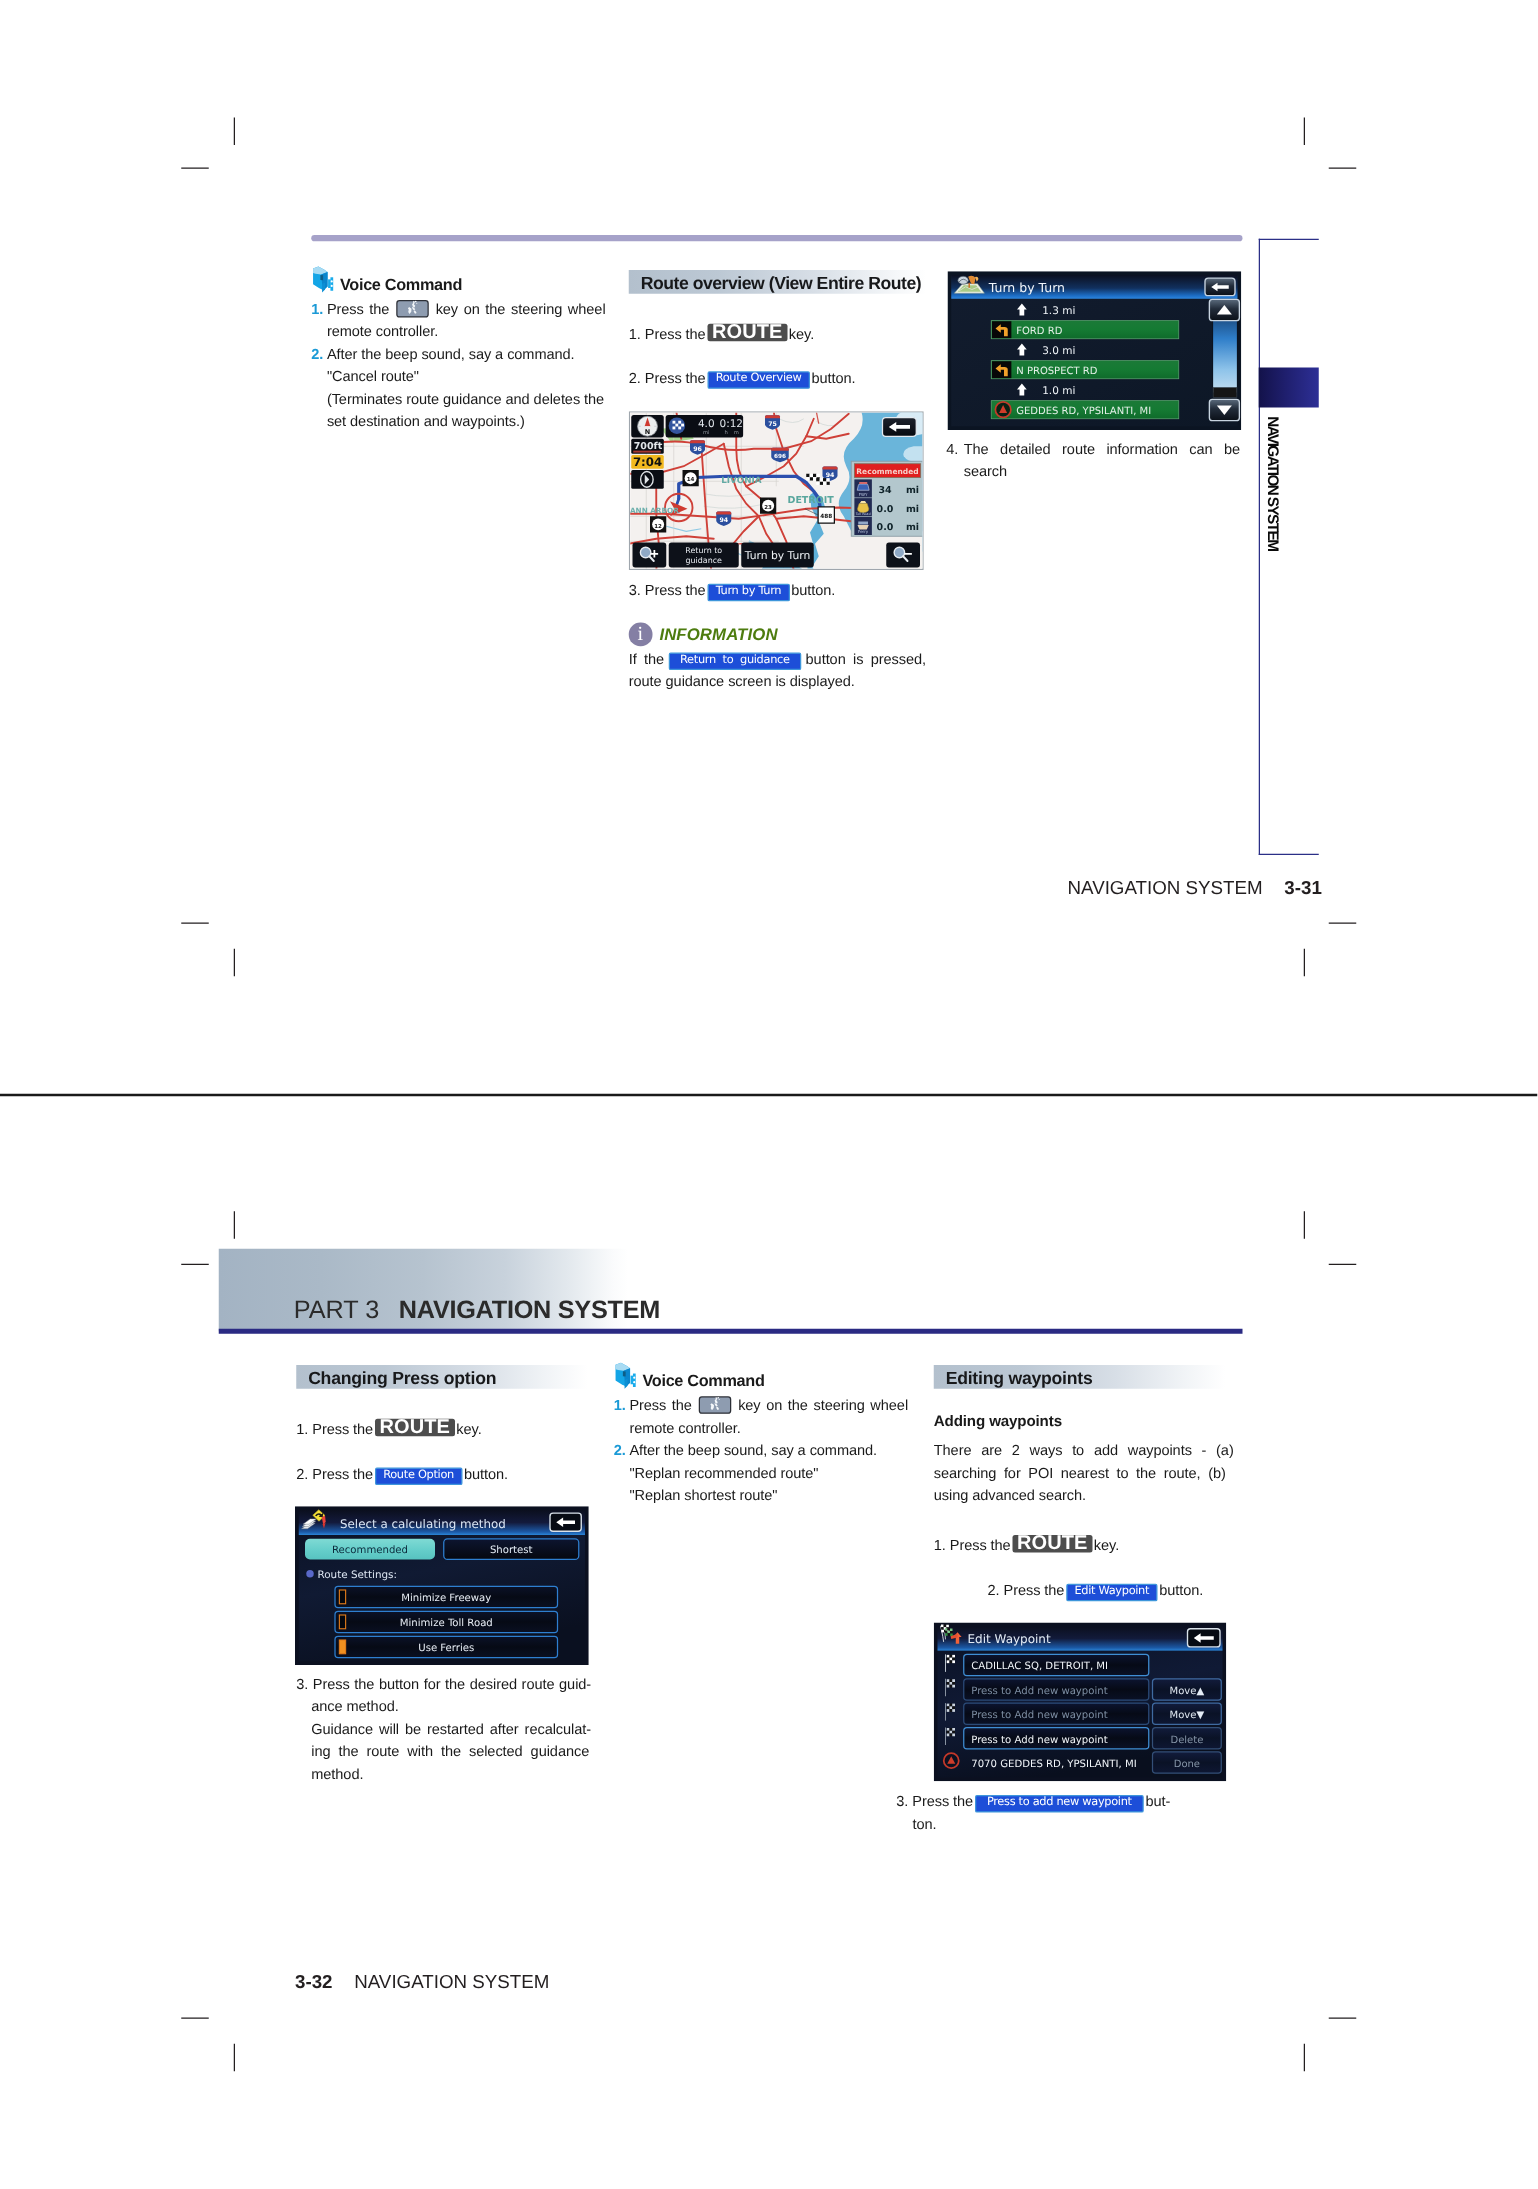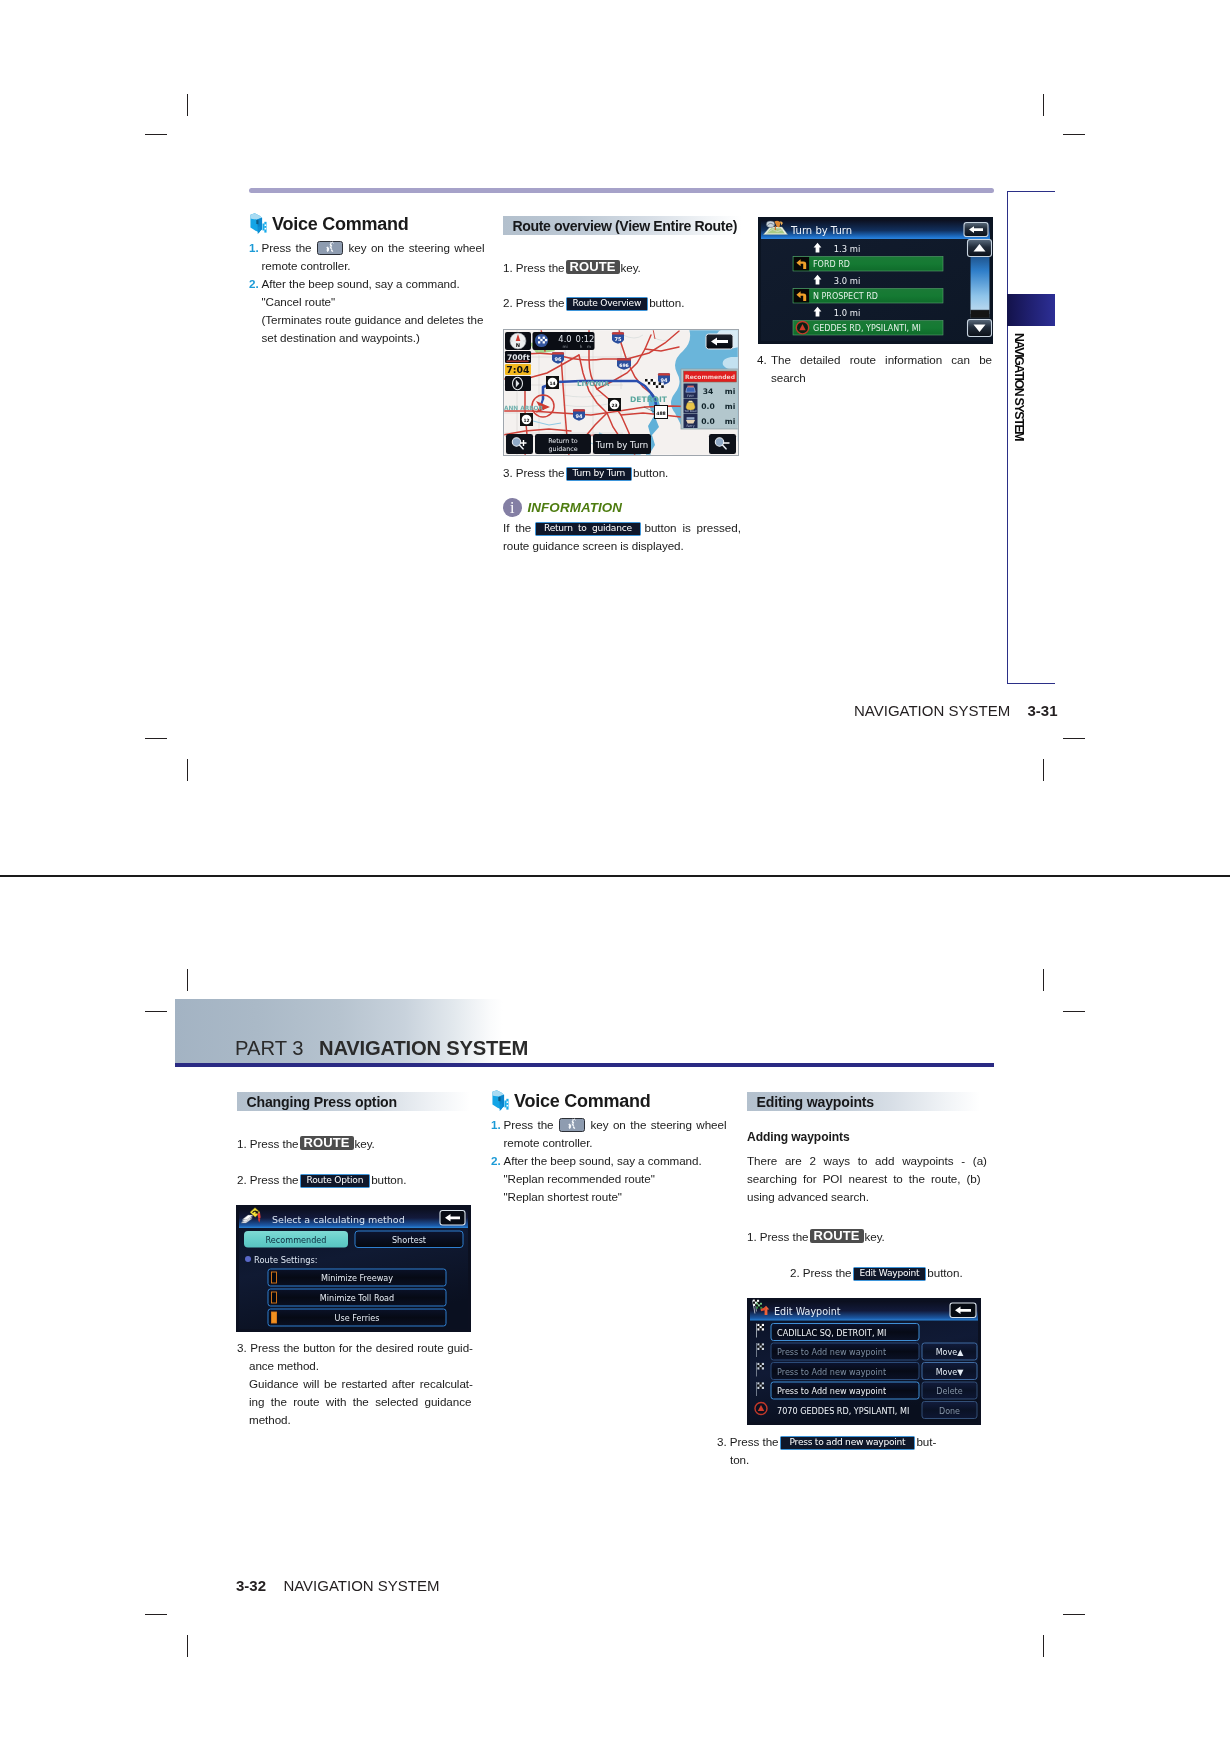--- a/index.html
+++ b/index.html
@@ -5,31 +5,31 @@
   html,body{margin:0;padding:0;background:#fff;}
   body{width:1230px;height:1751px;font-family:"Liberation Sans",sans-serif;overflow:hidden;position:relative;}
   .abs{position:absolute;}
   .cmark{position:absolute;background:#231f20;}
   .cmv{width:1.4px;height:22px;}
   .cmh{height:1.4px;width:22px;}
 
   
   .body-txt{font-size:11.65px;color:#1a1a1a;line-height:17.9px;letter-spacing:-0.05px;}
   .num{color:#1b9ad6;font-weight:600;}
-  .sec-head{font-size:18px;font-weight:bold;color:#1a1a1a;letter-spacing:-0.25px;margin-top:47px;}
+  .sec-head{font-size:13px;font-weight:bold;color:#1a1a1a;letter-spacing:-0.25px;margin-top:47px;}
 
   
   .hbar{height:19px;background:linear-gradient(to right,#b3c0cd 0%,#bcc8d4 30%,#d7dee6 62%,#f0f3f6 85%,#ffffff 100%);display:flex;align-items:center;}
   .hbar span{padding-left:9.5px;font-size:14.1px;font-weight:bold;color:#17181a;letter-spacing:-0.18px;}
 
   
-  .kchip{display:inline-block;background:#4d4d4d;color:#fff;font-size:13px;font-weight:bold;
+  .kchip{display:inline-block;background:#4d4d4d;color:#fff;font-size:16px;font-weight:bold;
          border-radius:2px;padding:0.5px 4px 1px 4px;line-height:12px;vertical-align:1.5px;letter-spacing:0.1px;margin:0 -2.2px;}
   
-  .bchip{display:inline-block;background:#0f172a;color:#fff;font-size:9.1px;
+  .bchip{display:inline-block;background:#1d4ed8;color:#fff;font-size:9.1px;
          border:1px solid #3e96db;border-radius:1.5px;padding:0px 6px 1px 6px;line-height:11px;vertical-align:1.5px;
          font-family:"DejaVu Sans",sans-serif;letter-spacing:-0.25px;margin:0 -2.2px;}
   
   .wheelkey{display:inline-block;width:26px;height:14px;border-radius:2.5px;vertical-align:-2.5px;
             background:#8e9cb0;border:1.4px solid #2c2f36;position:relative;box-sizing:border-box;margin:0 1px;}
 
   
   .infoline{display:flex;align-items:center;gap:6px;}
   .infodot{width:18.5px;height:18.5px;border-radius:50%;background:#847fa4;position:relative;flex:none;}
   .infodot b{position:absolute;left:0;right:0;top:0.5px;text-align:center;color:#fff;font-size:16px;line-height:18px;

